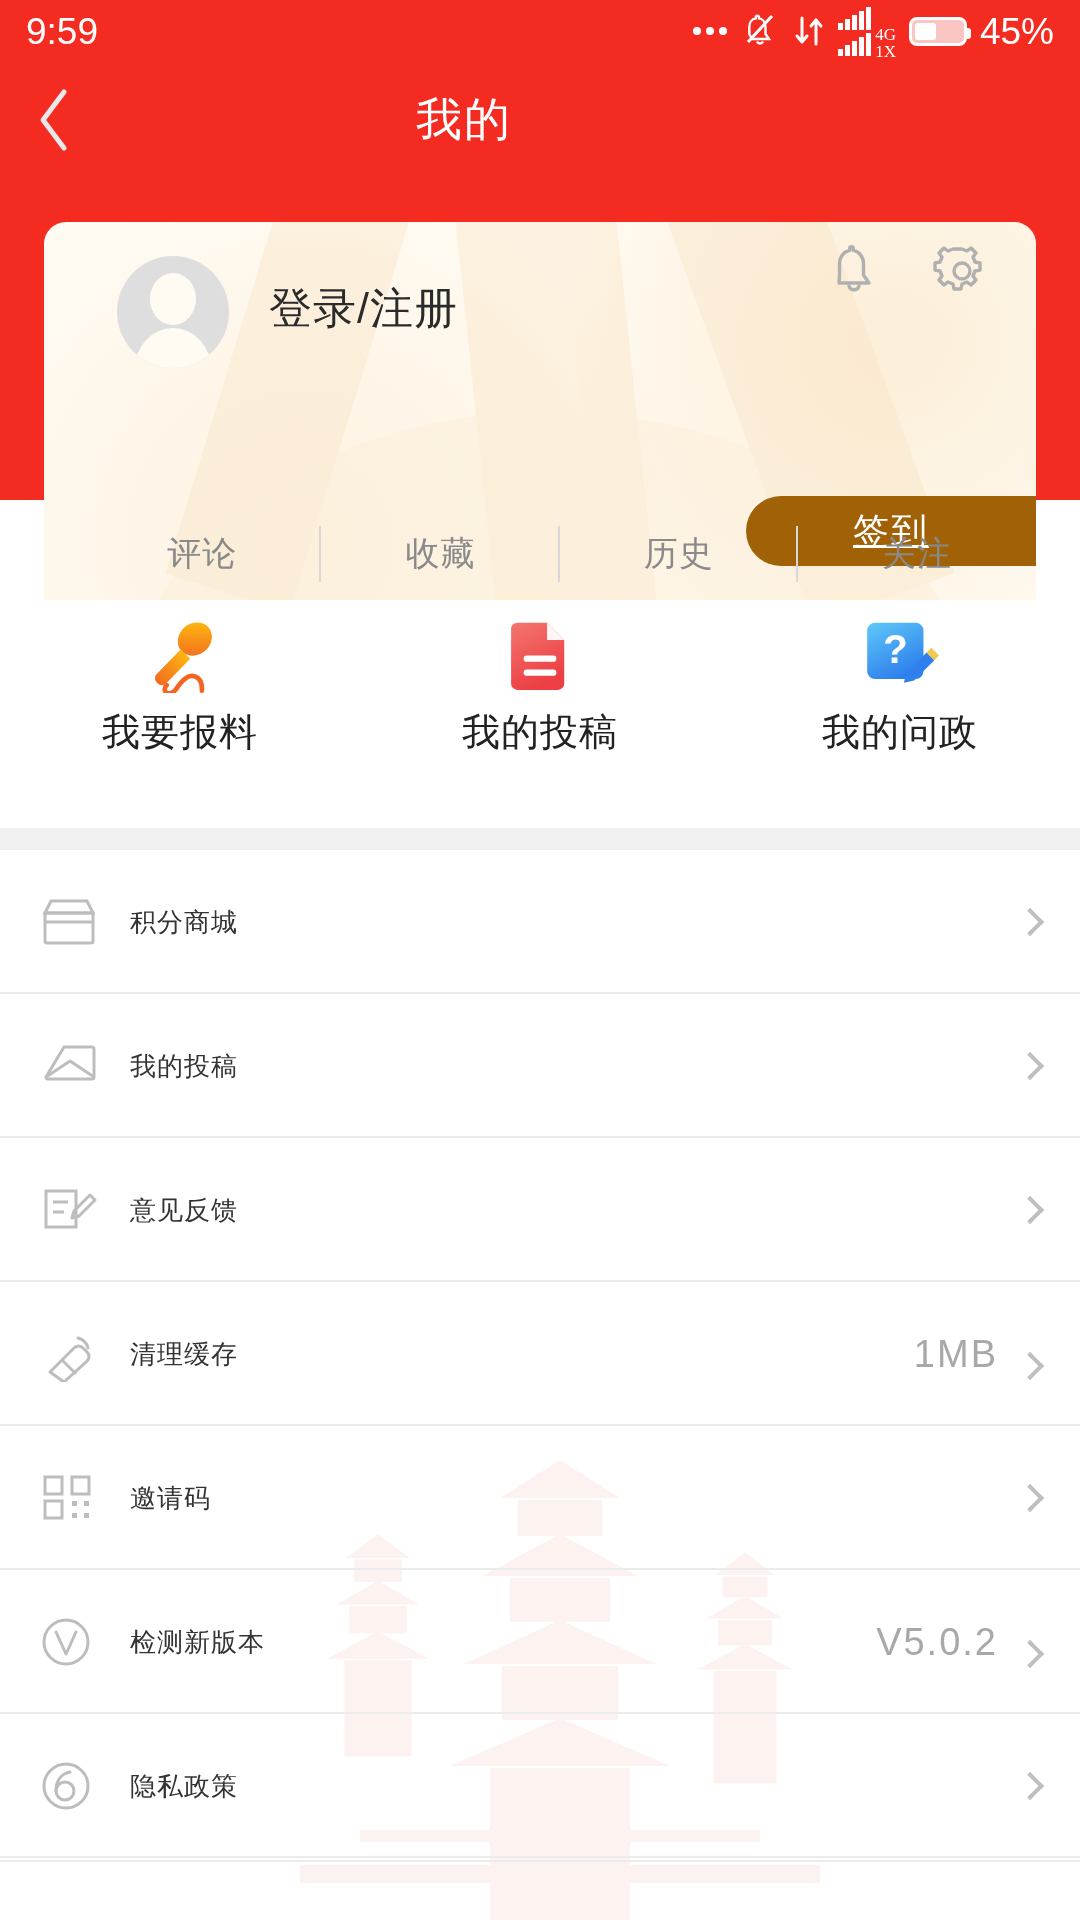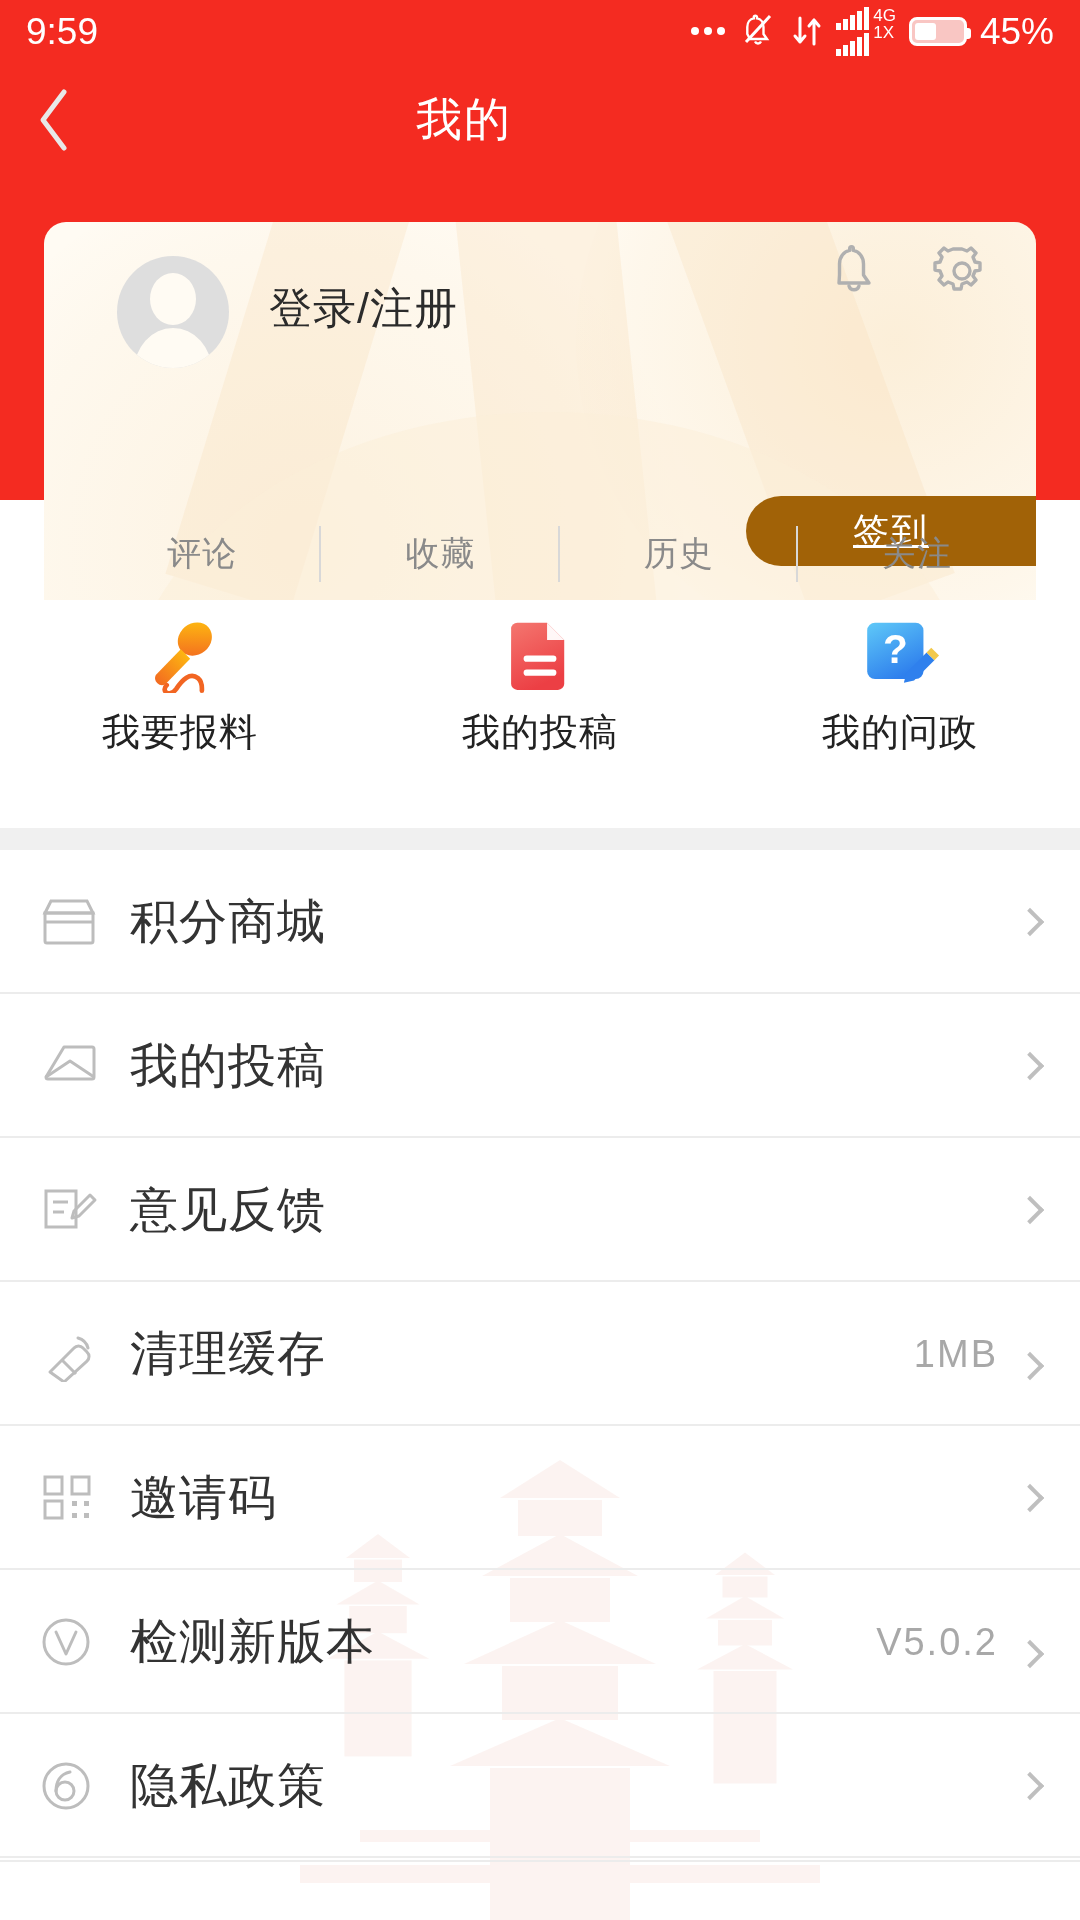--- a/index.html
+++ b/index.html
@@ -27,21 +27,21 @@
     z-index:5;
   }
   .clock { font-size:37px; letter-spacing:0px; line-height:1; }
   .status-right { display:flex; align-items:center; gap:13px; }
 
   .dots-icon { display:flex; gap:5px; align-items:center; }
   .dots-icon i { width:8px; height:8px; border-radius:50%; background:#fff; display:block; }
 
   .svgw { display:block; }
 
-  .sig-group { display:flex; gap:4px; }
+  .sig-group { display:flex; align-items:flex-end; gap:4px;font-family:Liberation Serif, serif; }
   .bars { display:flex; align-items:flex-end; gap:2px; }
   .bars span { width:5px; background:#fff; display:block; }
   .bars span:nth-child(1){height:7px;}
   .bars span:nth-child(2){height:11px;}
   .bars span:nth-child(3){height:15px;}
   .bars span:nth-child(4){height:19px;}
   .bars span:nth-child(5){height:23px;}
   .sig-stack { display:flex; flex-direction:column; gap:3px; }
   .net-stack { display:flex; flex-direction:column; justify-content:space-between; height:30px; }
   .net-stack span { font-size:17px; line-height:1; }
@@ -179,21 +179,21 @@
   .list { position:absolute; left:0; top:850px; width:1080px; z-index:6; }
   .list-row {
     height:144px; display:flex; align-items:center; padding:0 40px;
     position:relative; background:transparent;
   }
   .list-row:after {
     content:""; position:absolute; left:0; right:0; bottom:0; height:2px;
     background:#ECECEC;
   }
   .row-icon { width:74px; display:flex; align-items:center; justify-content:flex-start; }
-  .row-label { font-size:48px; color:#333333; margin-left:16px; letter-spacing:1px; }
+  .row-label { font-size:26px; color:#333333; margin-left:16px; letter-spacing:1px; }
   .row-right { margin-left:auto; display:flex; align-items:flex-end; gap:22px; }
   .row-value { font-size:38px; color:#A8A8A8; letter-spacing:2px; }
   .chev {
     width:20px; height:20px; border-right:4px solid #BFBFBF; border-top:4px solid #BFBFBF;
     transform:rotate(45deg);
   }
   .bottom-sliver {
     position:absolute; left:0; top:1860px; width:1080px; height:60px;
     border-top:2px solid #ECECEC; z-index:6;
   }

